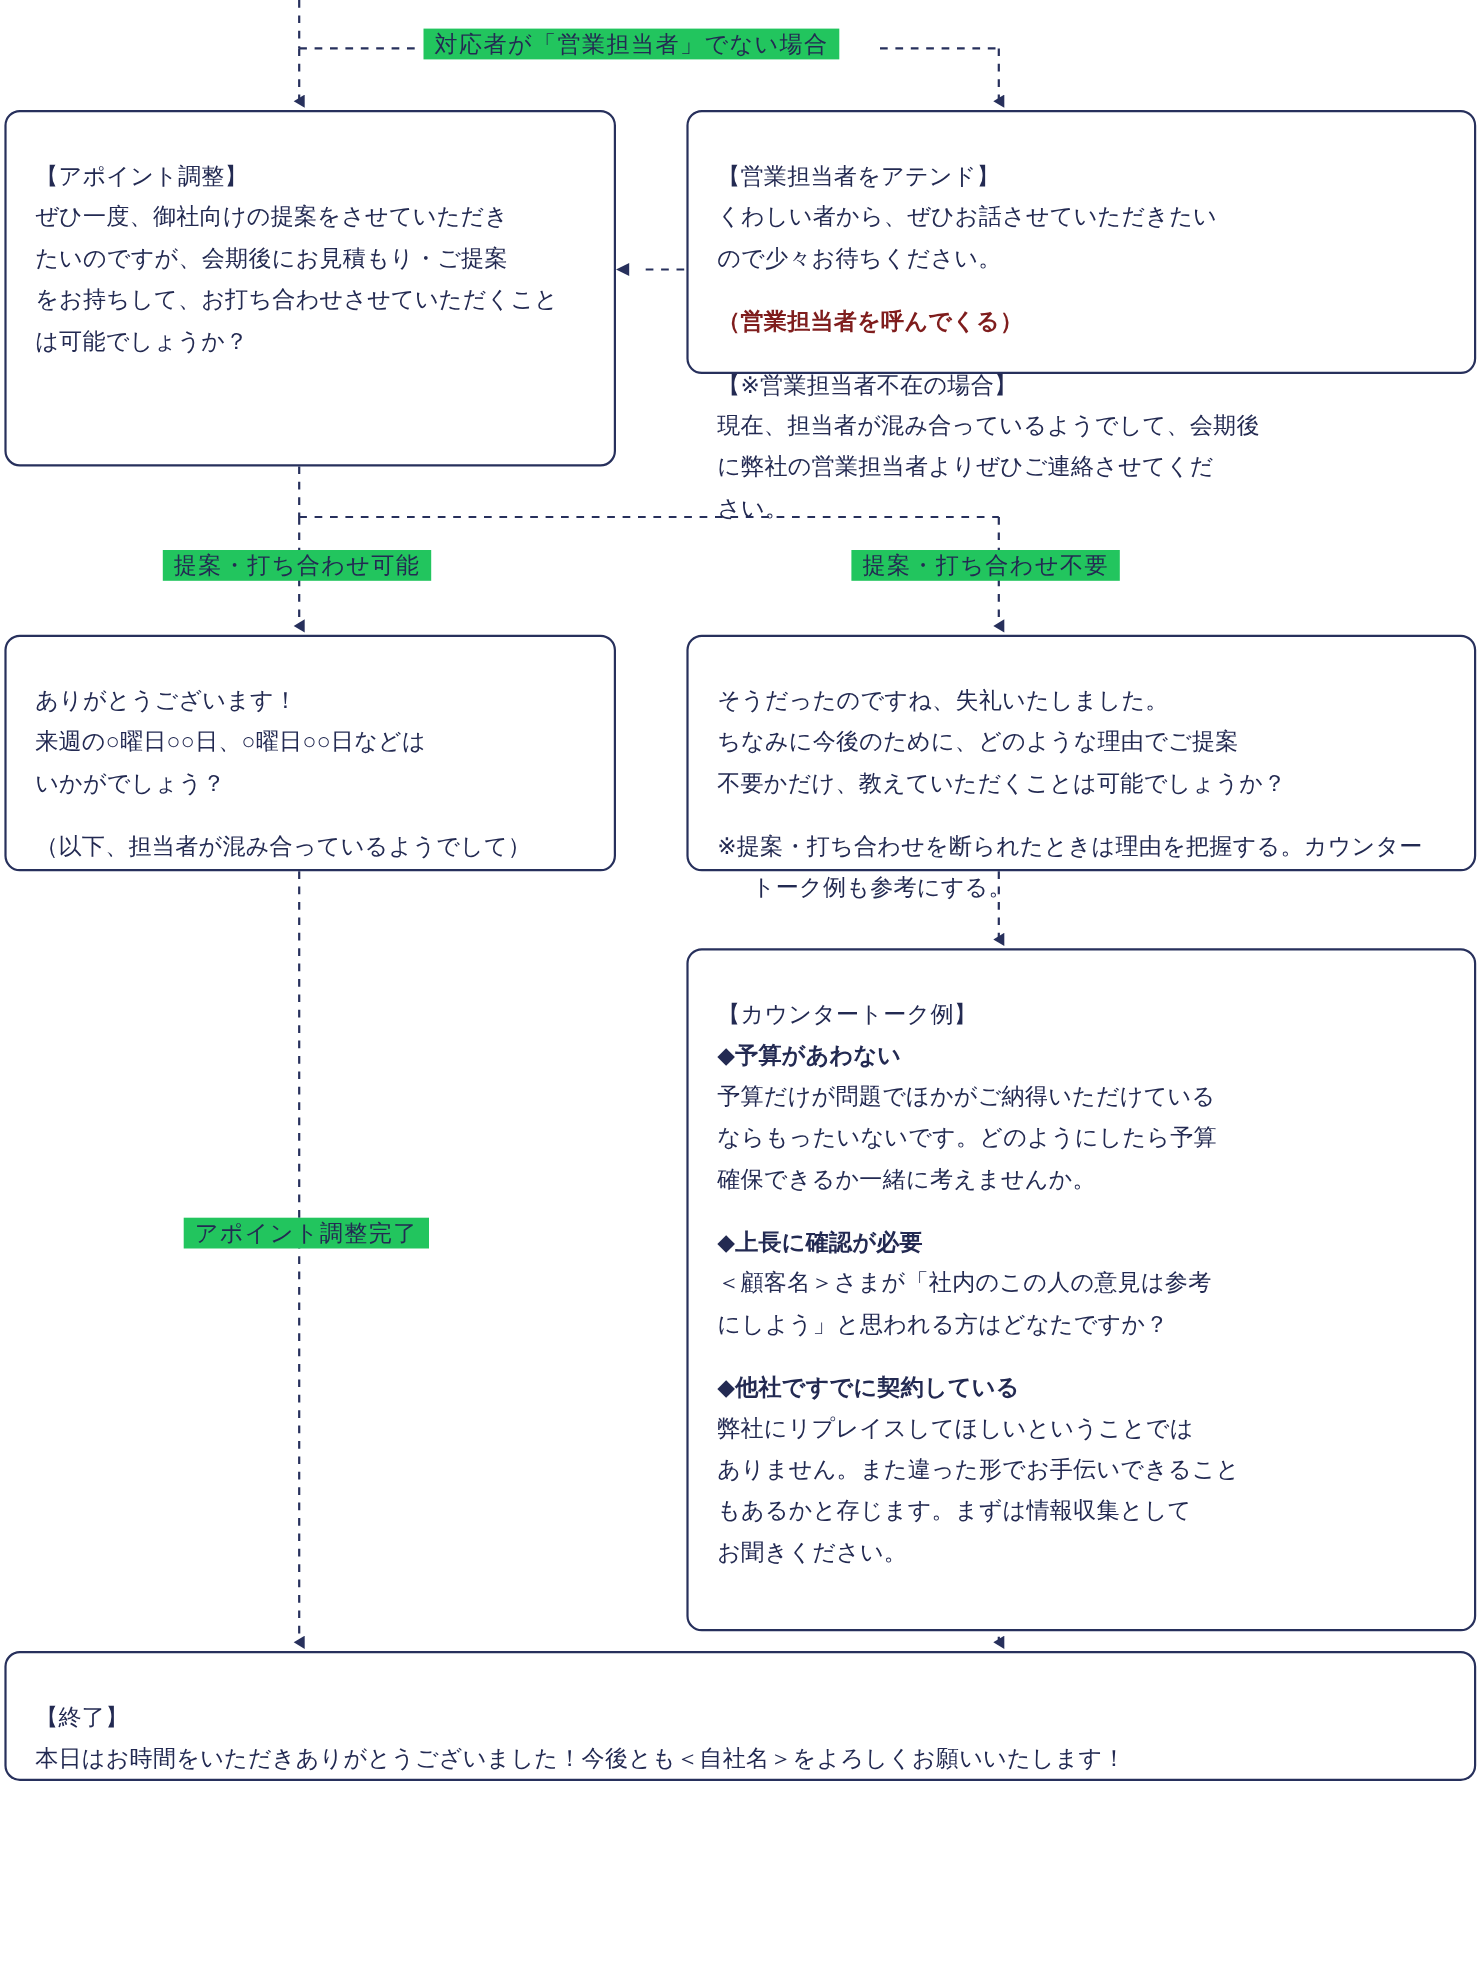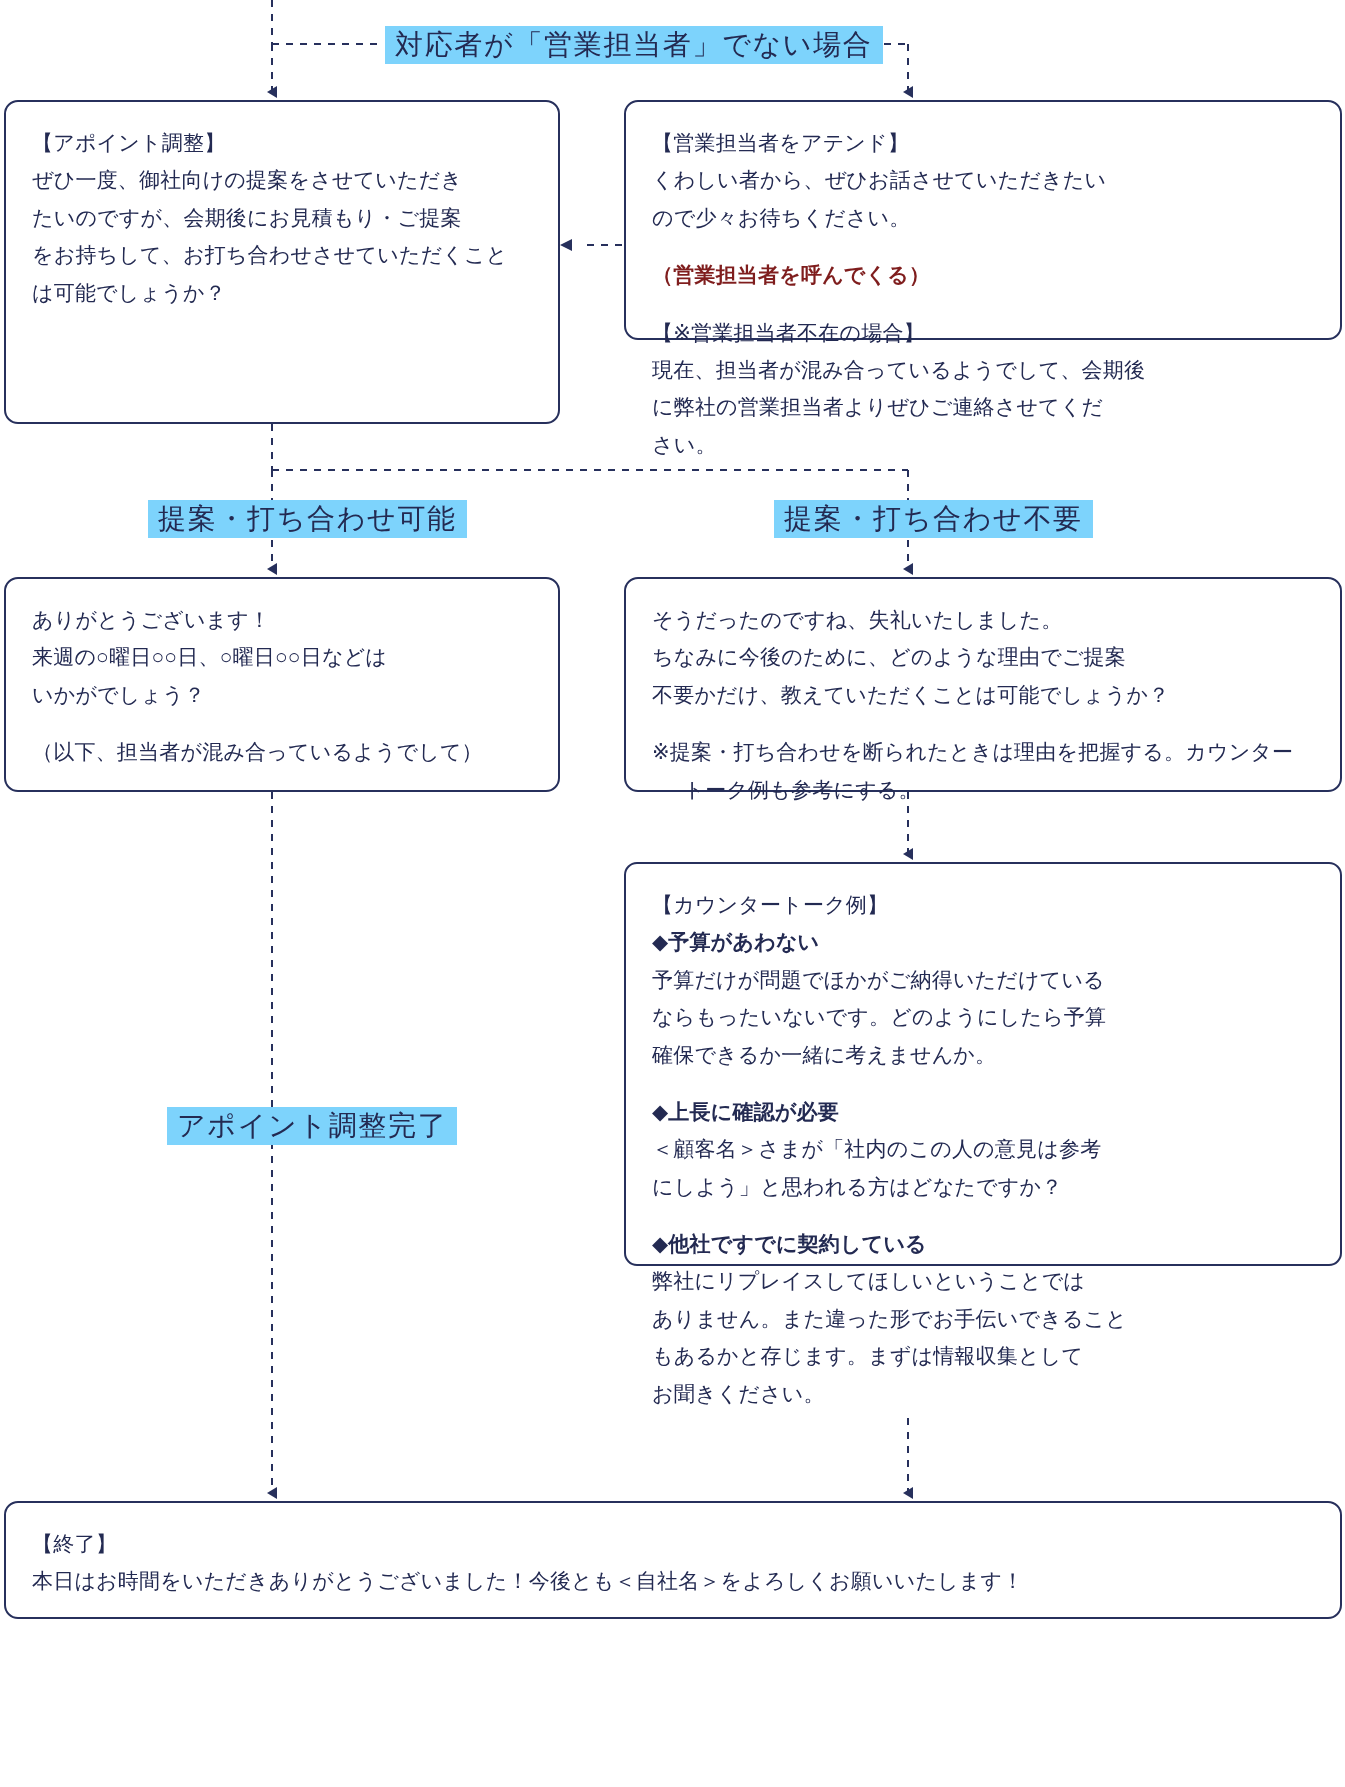--- a/index.html
+++ b/index.html
@@ -13,48 +13,48 @@
   }
   .canvas{position:absolute;inset:0;}
   svg.wires{position:absolute;left:0;top:0;width:1345px;height:1787px;pointer-events:none;}
 
   .node{
     position:absolute;
     box-sizing:border-box;
     border:2px solid #27305c;
     border-radius:14px;
     background:#ffffff;
-    padding:22px 26px;
+    padding:40px 26px;
     line-height:1.78;
     font-size:21px;
     letter-spacing:.01em;
     color:#232a52;
   }
   .node p{margin:0;}
   .node .gap{height:20px;}
   .teal{color:#7f1d1d;font-weight:bold;}
   .bold{font-weight:bold;}
   .hang{padding-left:1.5em;text-indent:-1.5em;}
 
   .edge-label{
     position:absolute;
-    font-size:28px;
+    font-size:21px;
     color:#232a52;
     white-space:nowrap;
-    background:#7dd3fc;
+    background:#22c55e;
     padding:0 10px;
     letter-spacing:.06em;
   }
 
   
   #node-appointment     {left:4px;   top:100px;  width:556px; height:324px;}
   #node-attend          {left:624px; top:100px;  width:718px; height:240px;}
   #node-thanks          {left:4px;   top:577px;  width:556px; height:215px;}
   #node-declined        {left:624px; top:577px;  width:718px; height:215px;}
-  #node-counter         {left:624px; top:862px;  width:718px; height:404px;border-radius:13px;}
+  #node-counter         {left:624px; top:862px;  width:718px; height:621px;}
   #node-end             {left:4px;   top:1501px; width:1338px;height:118px;}
 
   #lbl-not-sales { left:385px; top:26px; }
   #lbl-ok        { left:148px; top:500px; }
   #lbl-ng        { left:774px; top:500px; }
   #lbl-done      { left:167px; top:1107px; }
 </style>
 </head>
 <body>
 

